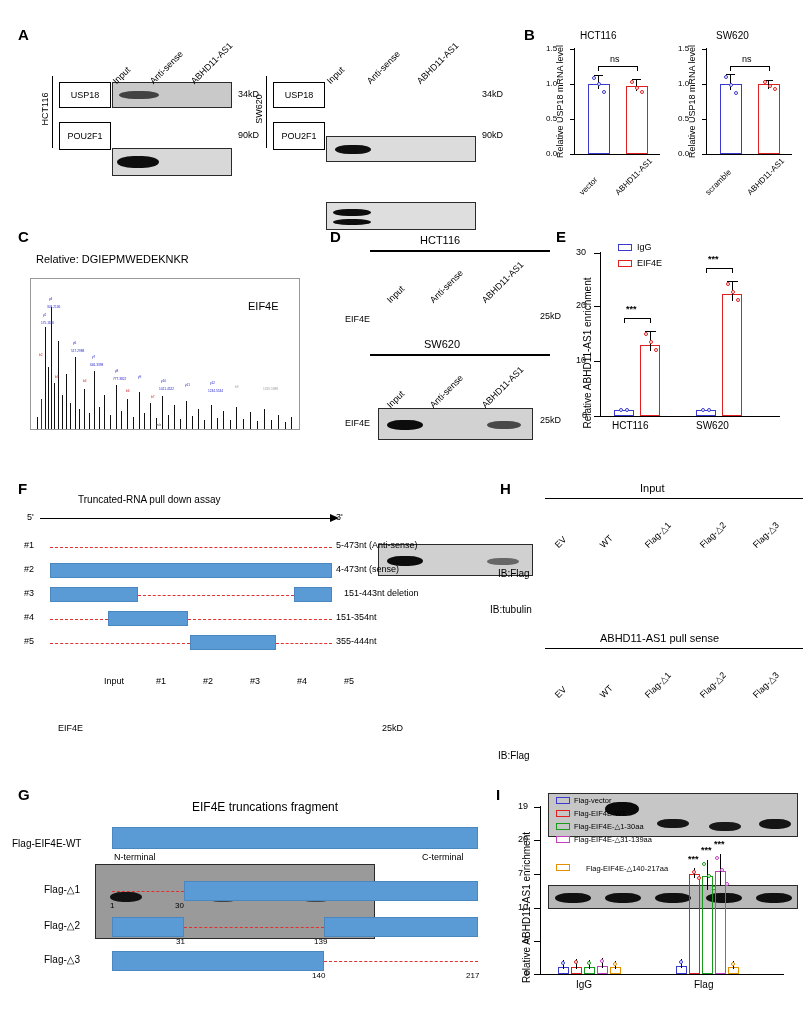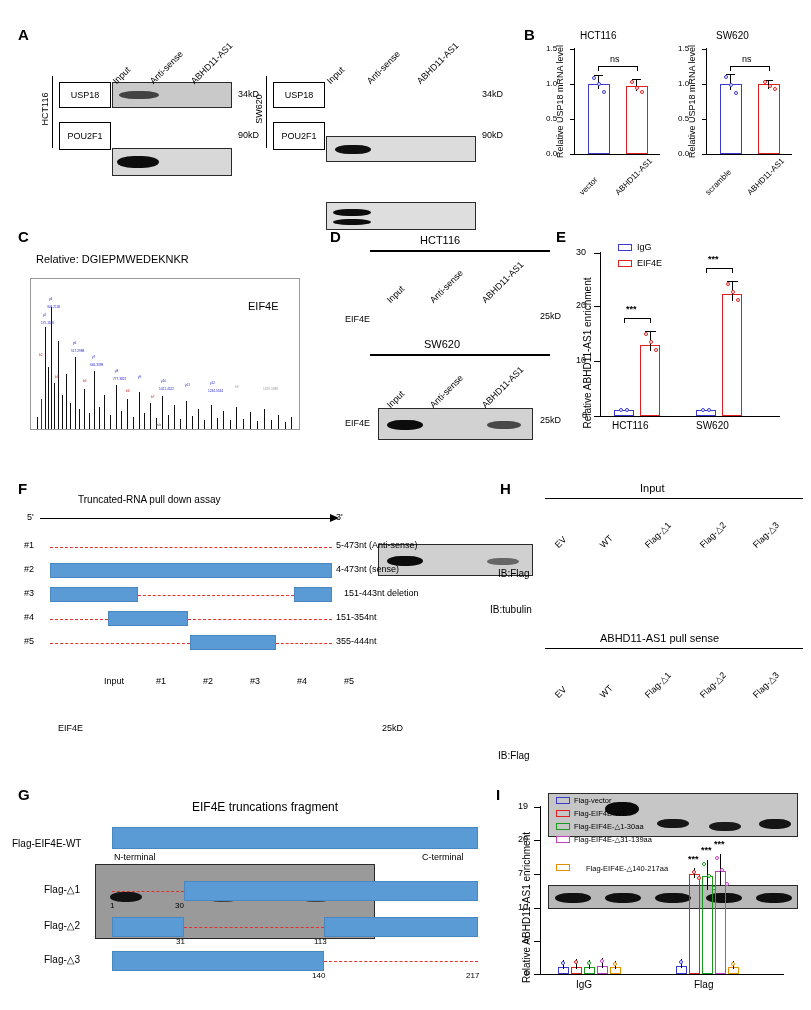--- a/index.html
+++ b/index.html
@@ -427,21 +427,21 @@
 <div class="dashline" style="left:112px; top:891px; width:72px;"></div>
 <div class="rnabar" style="left:184px; top:881px; width:294px; height:20px;"></div>
 <div class="lbl abs" style="left:110px; top:901px; font-size:8px;">1</div>
 <div class="lbl abs" style="left:175px; top:901px; font-size:8px;">30</div>
 
 <div class="lbl abs" style="left:44px; top:920px; font-size:10px;">Flag-△2</div>
 <div class="rnabar" style="left:112px; top:917px; width:72px; height:20px;"></div>
 <div class="dashline" style="left:184px; top:927px; width:140px;"></div>
 <div class="rnabar" style="left:324px; top:917px; width:154px; height:20px;"></div>
 <div class="lbl abs" style="left:176px; top:937px; font-size:8px;">31</div>
-<div class="lbl abs" style="left:314px; top:937px; font-size:8px;">113</div>
+<div class="lbl abs" style="left:314px; top:937px; font-size:8px;">139</div>
 
 <div class="lbl abs" style="left:44px; top:954px; font-size:10px;">Flag-△3</div>
 <div class="rnabar" style="left:112px; top:951px; width:212px; height:20px;"></div>
 <div class="dashline" style="left:324px; top:961px; width:154px;"></div>
 <div class="lbl abs" style="left:312px; top:971px; font-size:8px;">140</div>
 <div class="lbl abs" style="left:466px; top:971px; font-size:8px;">217</div>
 
 <div class="panel-letter" style="left:500px; top:480px;">H</div>
 <div class="lbl abs" style="left:640px; top:482px; font-size:11px;">Input</div>
 <div class="hline" style="left:545px; top:498px; width:258px; height:1.4px;"></div>

